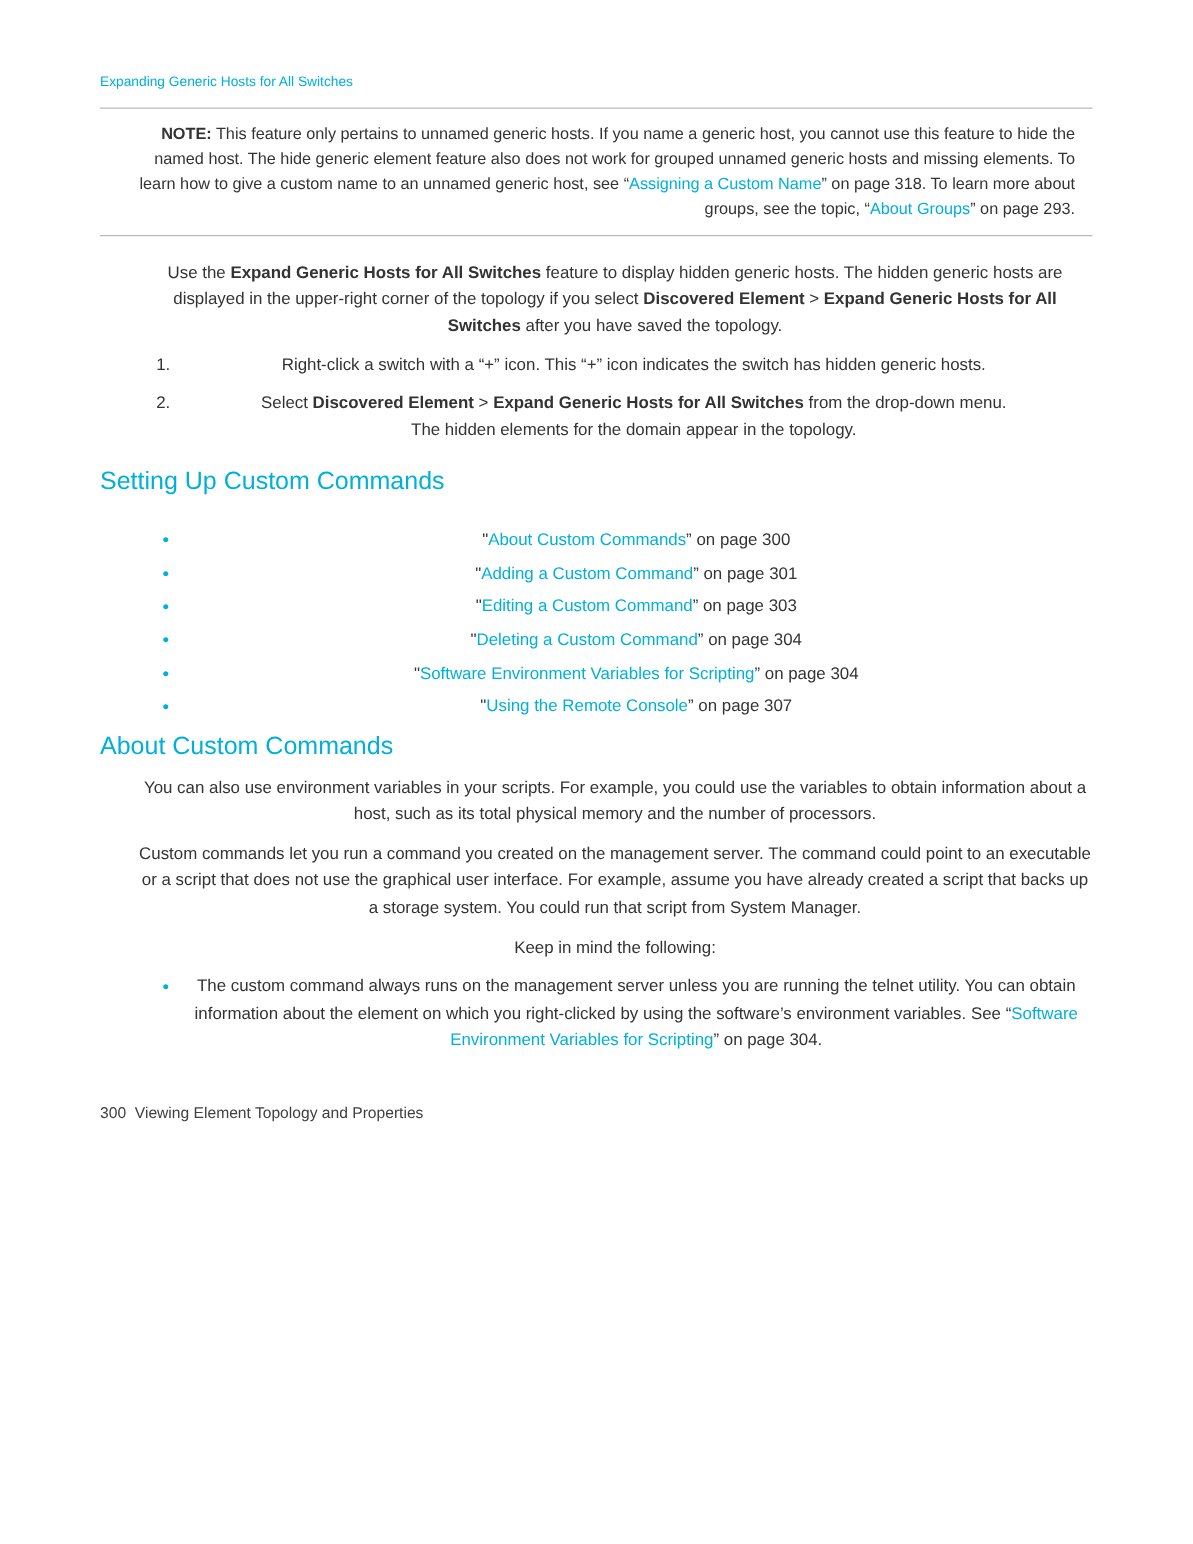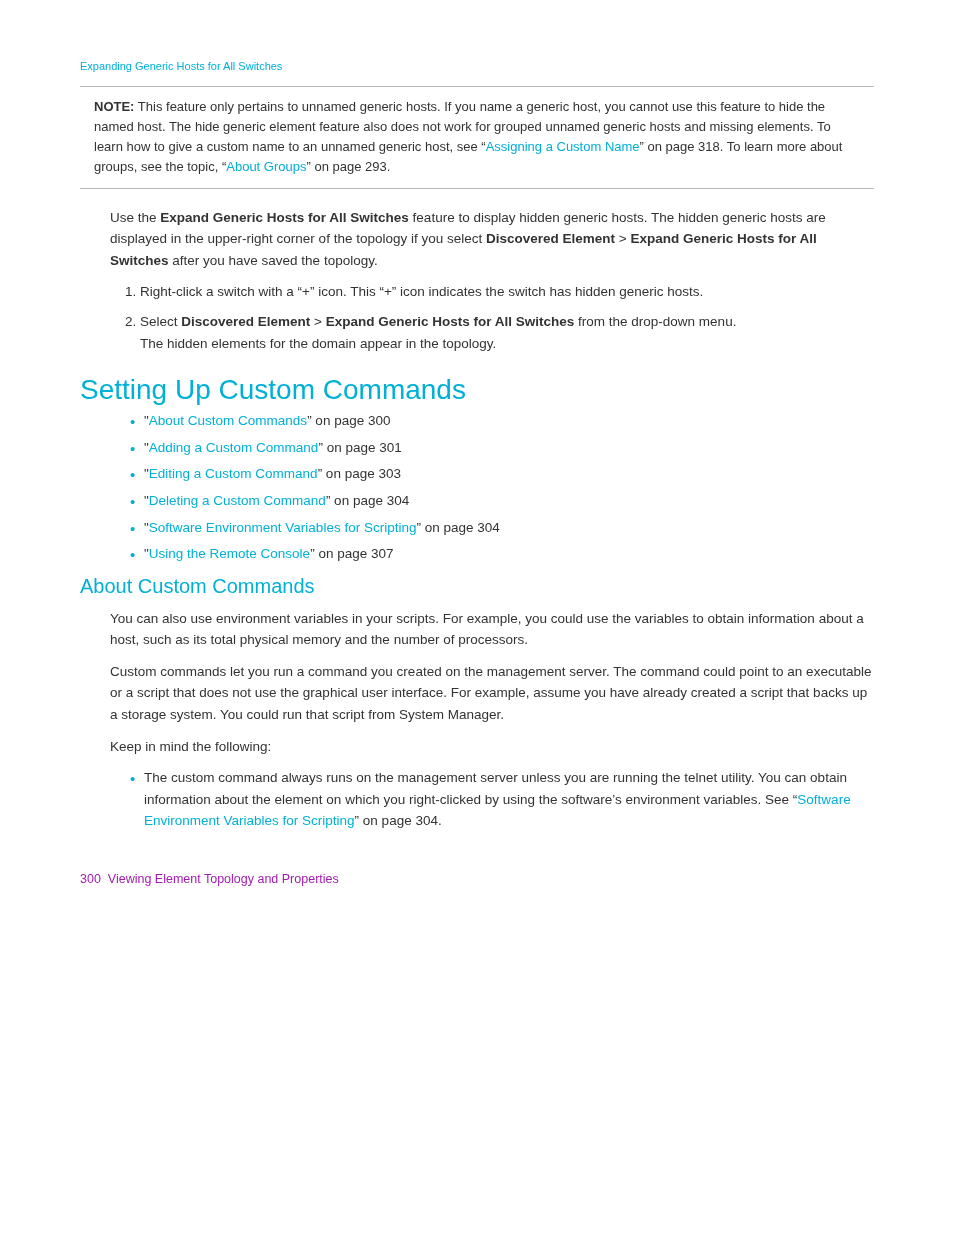--- a/index.html
+++ b/index.html
@@ -17,39 +17,40 @@
       padding: 60px 80px 60px 80px;
     }
     .section-heading {
       color: #00b0d7;
       font-size: 11px;
       font-weight: normal;
       margin-bottom: 14px;
     }
     .main-heading {
       color: #00b0d7;
-      font-size: 28px;
+      font-size: 20px;
       font-weight: normal;
-      margin-bottom: 4px;
+      margin-bottom: 24px;
       margin-top: 10px;
     }
     .sub-heading {
       color: #00b0d7;
       font-size: 20px;
       font-weight: normal;
       margin-bottom: 10px;
       margin-top: 6px;
     }
     .note-box {
       border-top: 1px solid #bbb;
       border-bottom: 1px solid #bbb;
       padding: 10px 14px;
       margin-bottom: 18px;
       font-size: 13px;
       line-height: 1.55;
+      text-align: right;
     }
     .note-label {
       font-weight: bold;
       color: #333;
     }
     a, .link {
       color: #00b0d7;
       text-decoration: none;
     }
     p {
@@ -81,24 +82,25 @@
     ul li::before {
       content: "•";
       color: #00b0d7;
       position: absolute;
       left: 0;
       font-size: 15px;
     }
     .page-footer {
       margin-top: 40px;
       font-size: 12.5px;
-      color: #a21caf;
+      color: #404040;
     }
     .content-indent {
       padding-left: 30px;
+      text-align: center;
     }
     .step-intro {
       margin-bottom: 8px;
       line-height: 1.6;
     }
   </style>
 </head>
 <body>
 
 <h2 class="section-heading">Expanding Generic Hosts for All Switches</h2>

